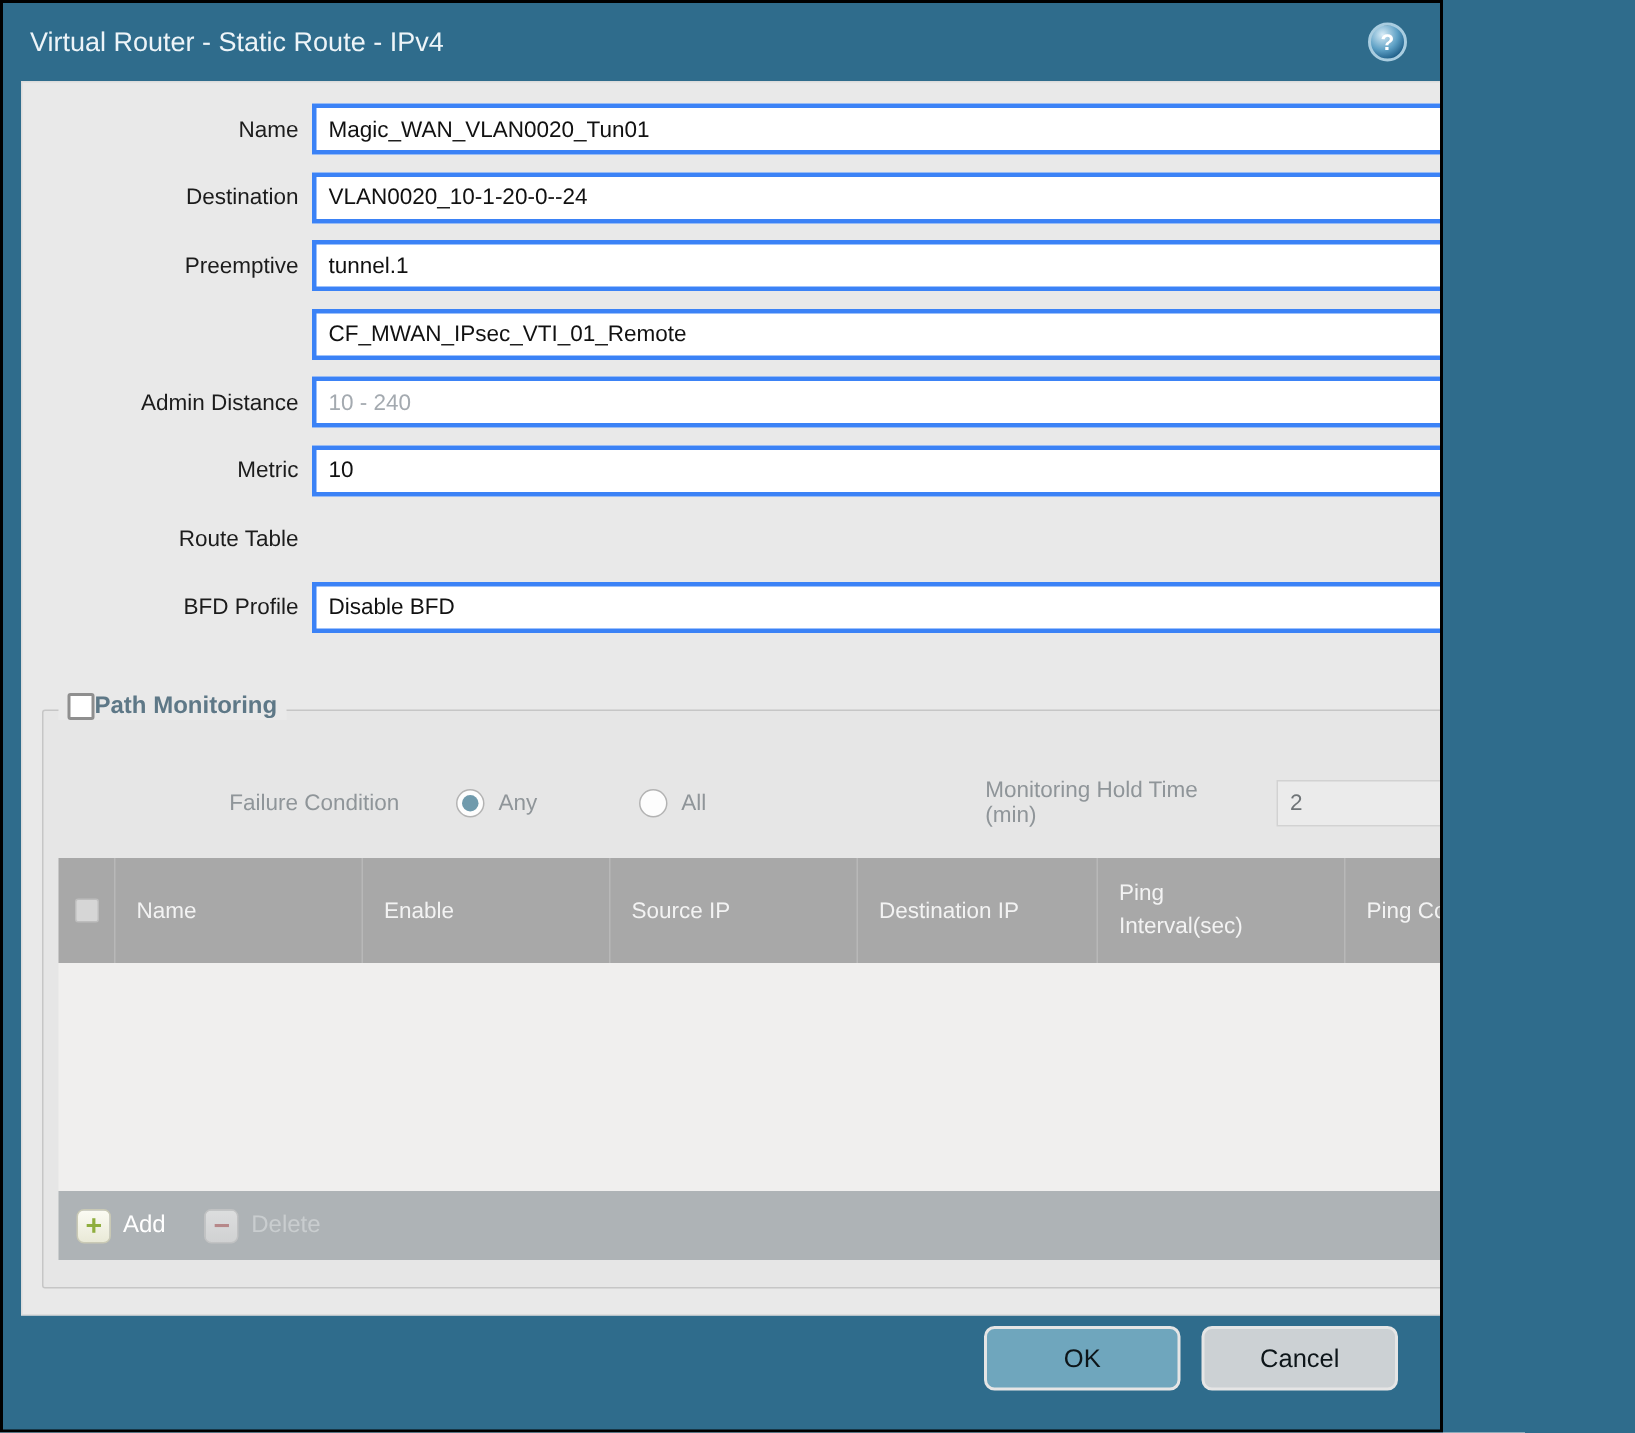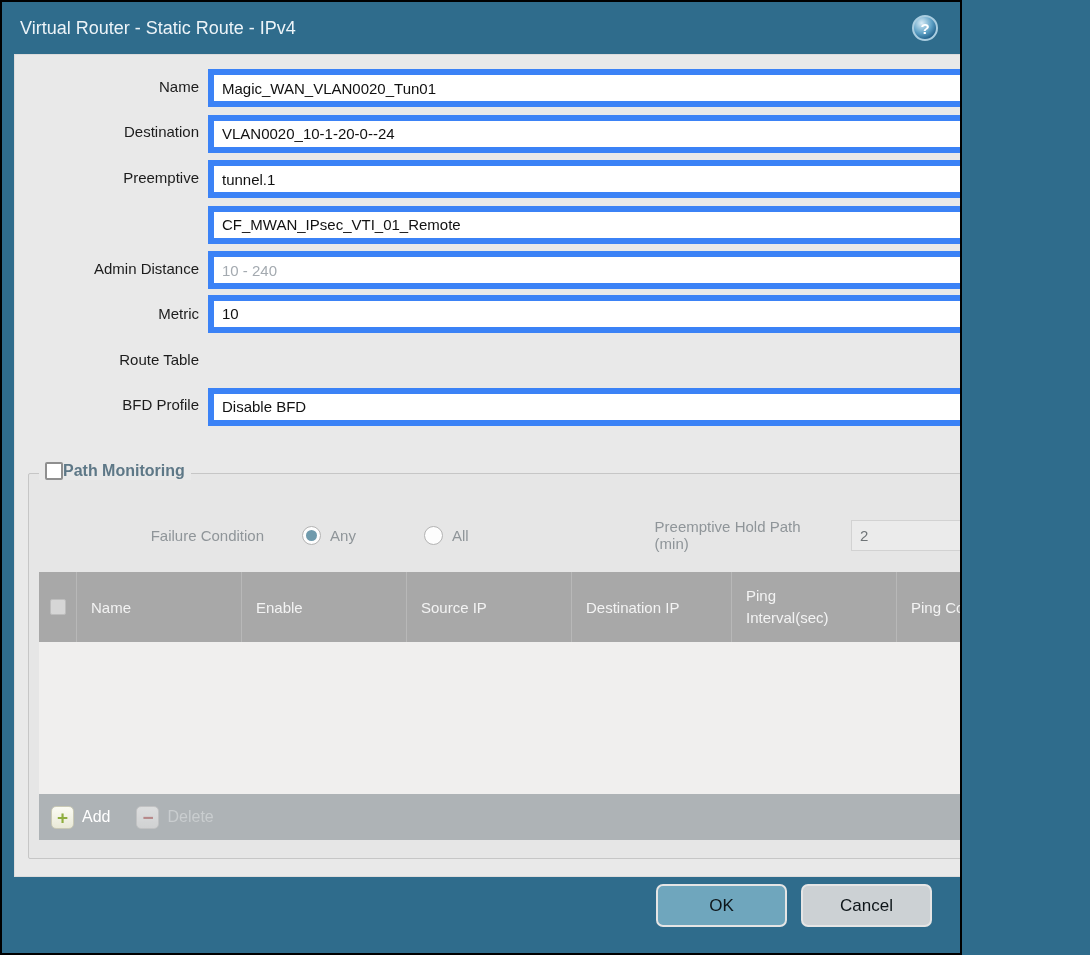--- a/index.html
+++ b/index.html
@@ -36,21 +36,21 @@
   .row {
     display:flex; align-items:center; height:34px; margin-bottom:11.5px;
     padding-right:12px;
   }
   .row-label {
     width:193px; text-align:right; padding-right:9px;
     font-size:15px; color:#1c1c1c; flex:none;
   }
   .field { flex:1; display:flex; height:34px; }
   .txt {
-    flex:1; height:34px; border:6px solid #3b82f6; background:#fff;
+    flex:1; height:34px; border:3px solid #3b82f6; background:#fff;
     font-family:"Liberation Sans", sans-serif; font-size:15px; color:#111;
     padding:13px 8px; outline:none;
   }
   .txt::placeholder { color:#a4aab0; }
   .combo-arrow {
     flex:none; width:36px; height:34px; margin-left:2px;
     background:#e7e7e7; border:1px solid #c9c9c9;
     display:flex; align-items:center; justify-content:center; cursor:pointer;
   }
   .combo-arrow .tri {
@@ -240,21 +240,21 @@
       <div class="pm-row">
         <div class="dim-label fc-label">Failure Condition</div>
         <div class="radio-opt">
           <div class="radio sel"></div>
           <span class="dim-label">Any</span>
         </div>
         <div class="radio-opt">
           <div class="radio"></div>
           <span class="dim-label">All</span>
         </div>
-        <div class="dim-label pht-label">Preemptive Hold Path (min)</div>
+        <div class="dim-label pht-label">Monitoring Hold Time (min)</div>
         <input class="pht-input" value="2" style="">
       </div>
 
       <div class="pm-table">
         <div class="thead">
           <div class="th th-check">
             <div class="tbl-checkbox"></div>
           </div>
           <div class="th th-name">
             <span>Name</span>

